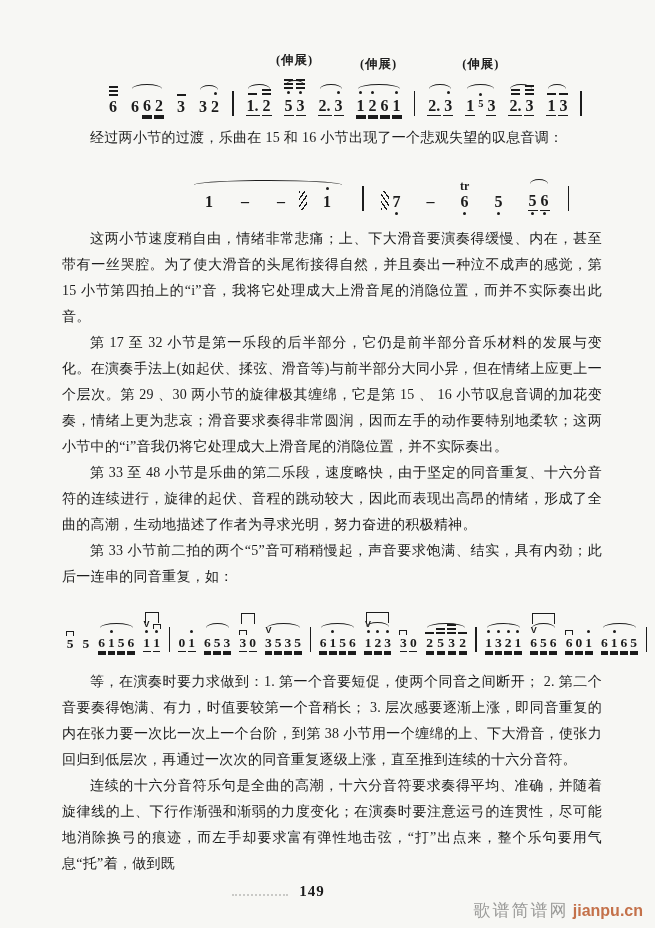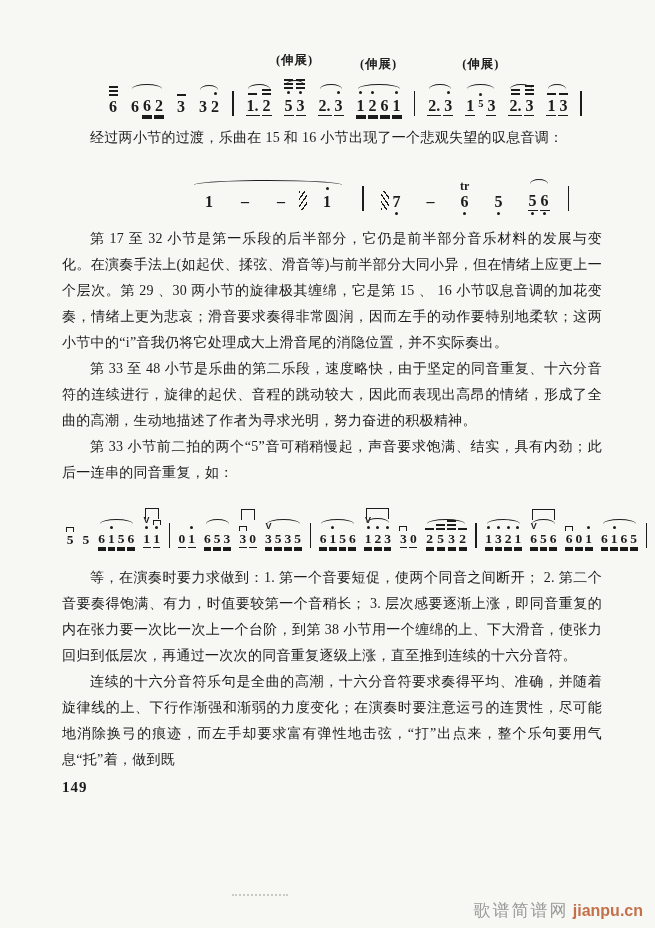--- a/index.html
+++ b/index.html
@@ -41,21 +41,21 @@
   .gr .dg{font-size:10.5px;line-height:12px;}
   #m1{margin:44px 0 0;padding-top:34px;padding-left:40px;}
   #m2{margin:10px 0 6px;padding-top:16px;padding-left:118px;}
   #m2 .grp{margin:0 11px;}
   #m2 .wide .note{margin:0 13px;}
   #m3{margin:12px 0 8px;padding-top:18px;}
   #m3 .dg{font-size:13.5px;line-height:16px;padding:0 0.5px;}
   #m3 .grp{margin:0 3px;}
   #m3 .barline{margin:0 4px 9px;}
   
-  .pagenum{margin-top:6px;text-align:left;padding-right:40px;font-size:15px;font-weight:bold;letter-spacing:1px;}
+  .pagenum{margin-top:6px;text-align:center;padding-right:40px;font-size:15px;font-weight:bold;letter-spacing:1px;}
   .watermark{position:absolute;right:12px;bottom:6px;font-size:17px;white-space:nowrap;}
   .wm-site{color:#9a9a98;letter-spacing:2px;text-align:center;}
   .wm-url{color:#c4714a;font-weight:bold;font-family:"Liberation Sans",sans-serif;font-size:16px;text-align:center;}
   .scan-dot{position:absolute;left:232px;bottom:32px;width:56px;height:0;
             border-top:2px dotted #c9c9c6;}
 </style>
 </head>
 <body>
 
 <div class="page">
@@ -360,20 +360,21 @@
             <span class="top"></span>
             <span class="dg u1">6</span>
             <span class="bot">
               <span class="dot"></span>
             </span>
           </span>
         </span>
         <span class="barline"></span>
       </div>
 
+    <p class="para">这两小节速度稍自由，情绪非常悲痛；上、下大滑音要演奏得缓慢、内在，甚至带有一丝哭腔。为了使大滑音的头尾衔接得自然，并且奏出一种泣不成声的感觉，第 15 小节第四拍上的“i”音，我将它处理成大上滑音尾的消隐位置，而并不实际奏出此音。</p>
     <p class="para">第 17 至 32 小节是第一乐段的后半部分，它仍是前半部分音乐材料的发展与变化。在演奏手法上(如起伏、揉弦、滑音等)与前半部分大同小异，但在情绪上应更上一个层次。第 29 、30 两小节的旋律极其缠绵，它是第 15 、 16 小节叹息音调的加花变奏，情绪上更为悲哀；滑音要求奏得非常圆润，因而左手的动作要特别地柔软；这两小节中的“i”音我仍将它处理成大上滑音尾的消隐位置，并不实际奏出。</p>
     <p class="para">第 33 至 48 小节是乐曲的第二乐段，速度略快，由于坚定的同音重复、十六分音符的连续进行，旋律的起伏、音程的跳动较大，因此而表现出高昂的情绪，形成了全曲的高潮，生动地描述了作者为寻求光明，努力奋进的积极精神。</p>
     <p class="para">第 33 小节前二拍的两个“5”音可稍稍慢起，声音要求饱满、结实，具有内劲；此后一连串的同音重复，如：</p>
 
     <div id="m3" class="mline">
         <span class="grp">
           <span class="note">
             <span class="top">
               <span class="bow-n"></span>
             </span>

